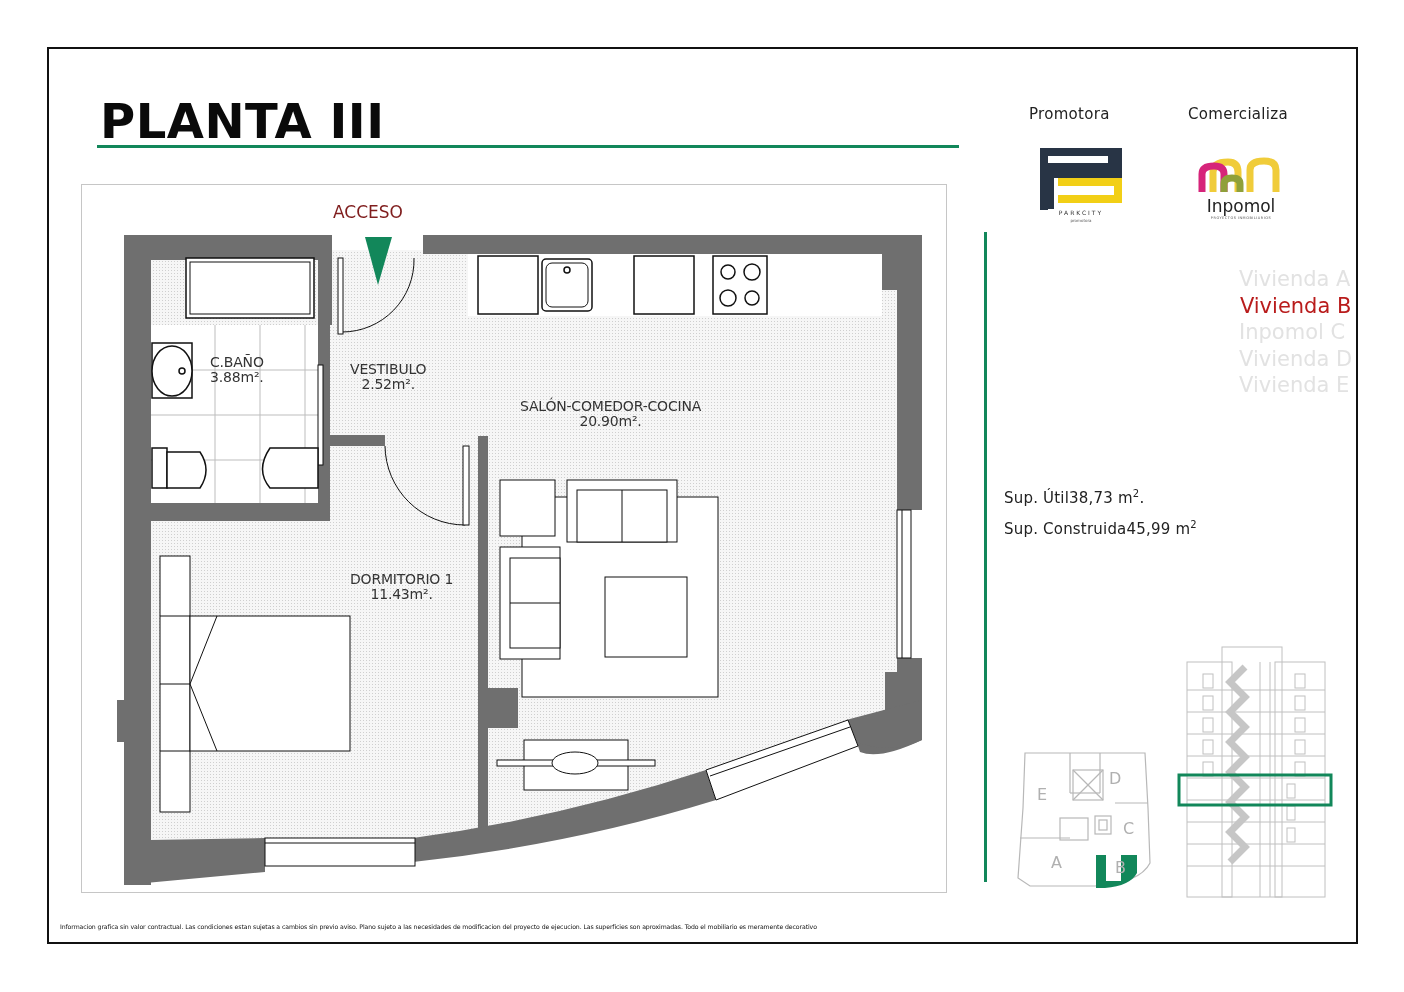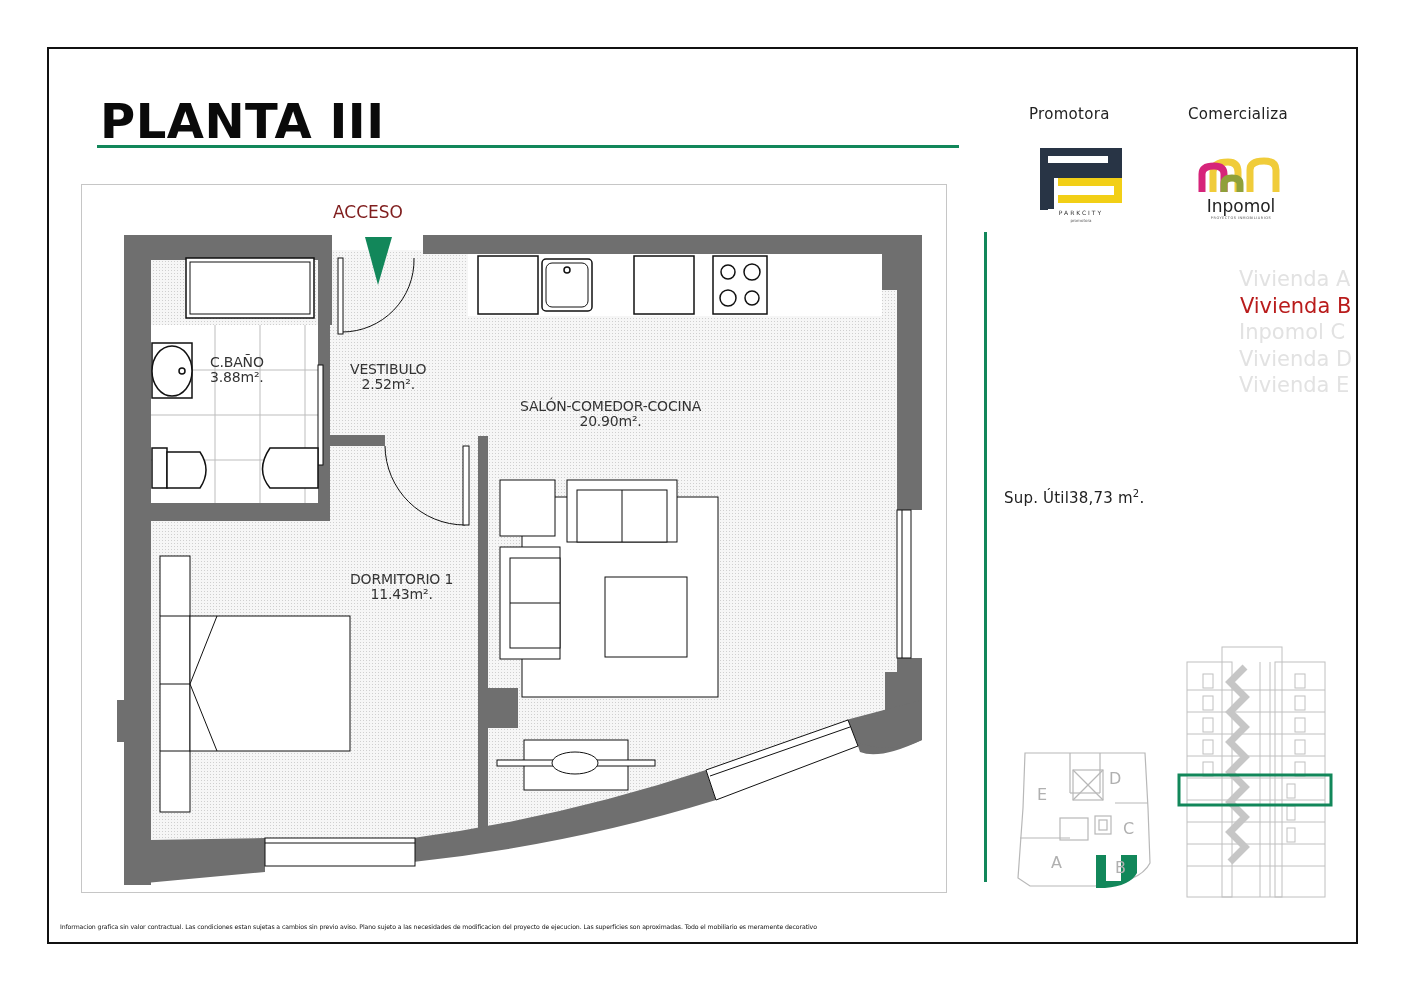--- a/index.html
+++ b/index.html
@@ -244,20 +244,24 @@
   <div class="unit-item active">Vivienda B</div>
   <div class="unit-item">Inpomol C</div>
   <div class="unit-item">Vivienda D</div>
   <div class="unit-item">Vivienda E</div>
 </div>
 
 <div class="area-table">
   <div class="area-row">
     <span>Sup. Útil</span>
     <span><span>38,73 m</span><sup>2</sup><span>.</span></span>
+  </div>
+  <div class="area-row">
+    <span>Sup. Construida</span>
+    <span><span>45,99 m</span><sup>2</sup></span>
   </div>
 </div>
 
 <svg class="mini-plan" width="150" height="145" viewBox="0 0 150 145">
   <g fill="none" stroke="#b8b8b8" stroke-width="1.2">
     <path d="M 10 5 L 130 5 L 133 60 L 135 115 Q 125 135 80 138 L 15 138 L 3 130 L 8 60 Z"></path>
     <line x1="55" y1="5" x2="55" y2="45"></line>
     <line x1="55" y1="45" x2="85" y2="45"></line>
     <line x1="85" y1="5" x2="85" y2="45"></line>
     <line x1="5" y1="90" x2="55" y2="90"></line>

